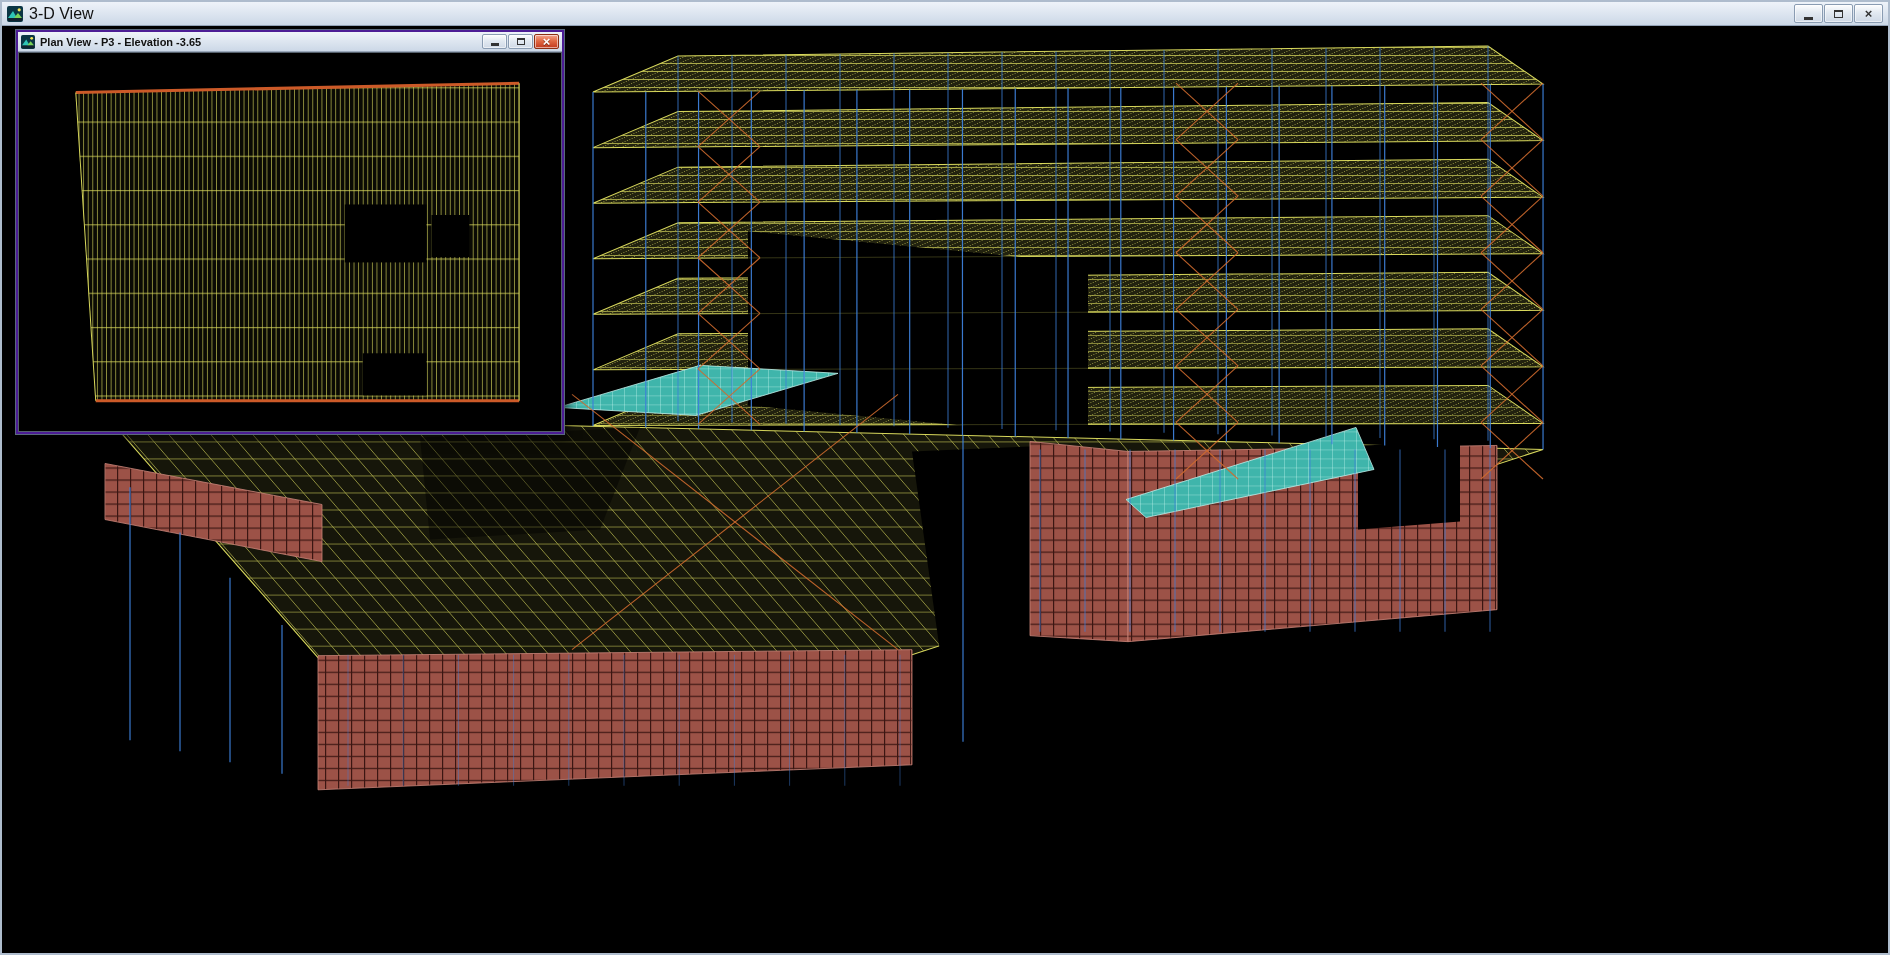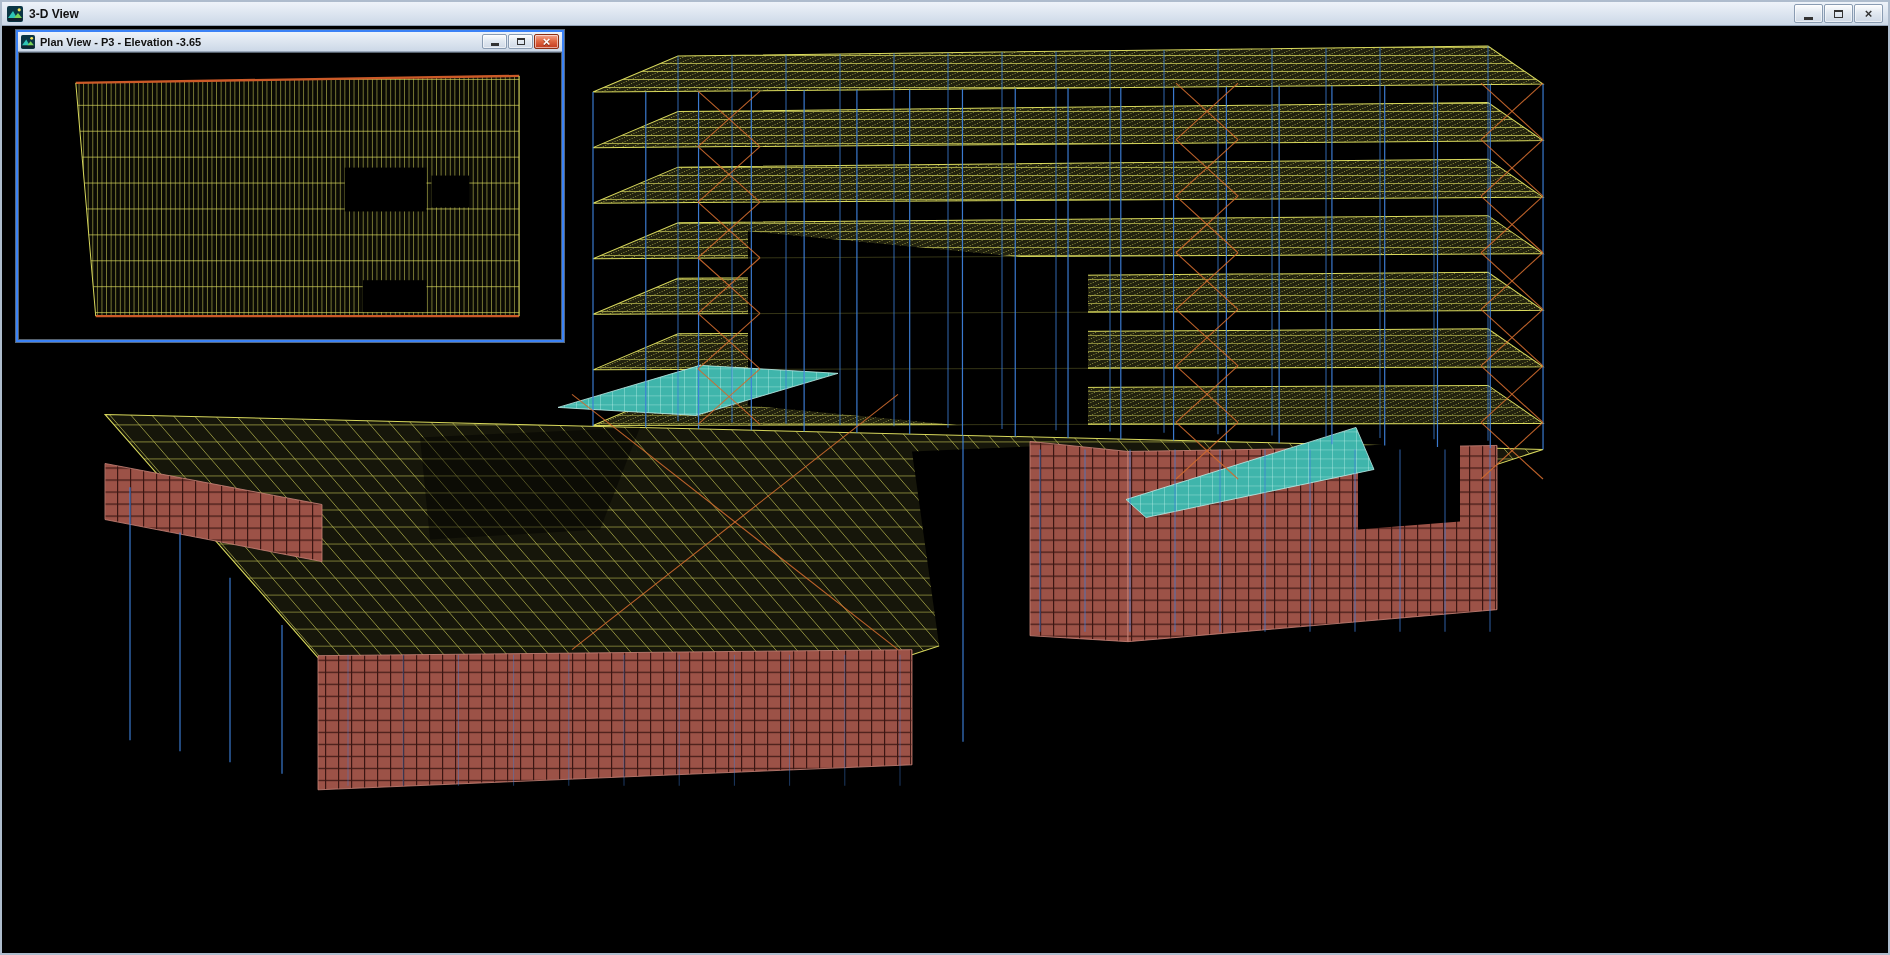--- a/index.html
+++ b/index.html
@@ -4,42 +4,42 @@
 <style>
   html,body{margin:0;padding:0;background:#222;}
   *{box-sizing:border-box;}
   .app{position:relative;width:1890px;height:955px;font-family:"Liberation Sans",sans-serif;}
 
   
   .window{position:absolute;inset:0;border:2px solid #aebccd;display:flex;flex-direction:column;background:#000;}
   .titlebar{height:24px;border-bottom:1px solid #92a2b6;
     background:linear-gradient(var(--c-titlebar_top),var(--c-titlebar_bottom));
     display:flex;align-items:center;padding:0 5px;gap:6px;flex:0 0 auto;}
-  .title-text{font-size:12px;color:#111;flex:1;white-space:nowrap;overflow:hidden;font-weight:bold;}
+  .title-text{font-size:16px;color:#111;flex:1;white-space:nowrap;overflow:hidden;}
   .app-icon{width:16px;height:16px;flex:0 0 auto;display:block;}
   .controls{display:flex;align-items:center;gap:1px;flex:0 0 auto;}
   .wbtn{width:29px;height:19px;border:1px solid #8a9cb2;border-radius:2px;cursor:pointer;
     background:linear-gradient(#fefefe,#e2e9f1 45%,#cfd9e6);
     display:flex;align-items:center;justify-content:center;
     box-shadow:inset 0 0 0 1px rgba(255,255,255,.55);}
   .wbtn.small{width:25px;height:15px;}
   .wbtn.red{background:linear-gradient(#f5a58f,#e06a45 45%,#c3391d);border-color:#8c2f14;}
   .g-min{display:block;width:9px;height:3px;background:#333;margin-top:9px;}
   .small .g-min{margin-top:6px;width:8px;}
   .g-max{display:block;width:9px;height:8px;border:1px solid #333;border-top-width:2px;}
   .small .g-max{width:8px;height:7px;}
   .g-close{font-weight:700;font-size:13px;color:#333;line-height:1;}
   .red .g-close{color:#fff;text-shadow:0 1px 1px rgba(0,0,0,.45);}
 
   .content{flex:1;position:relative;background:var(--c-background);overflow:hidden;}
   #scene3d{position:absolute;inset:0;width:100%;height:100%;display:block;}
 
   
-  .child-window{position:absolute;left:13px;top:3px;width:550px;height:314px;
-    border:1px solid #5a6a7c;background:#3b82f6;padding:2px;
+  .child-window{position:absolute;left:13px;top:3px;width:550px;height:406px;
+    border:1px solid #5a6a7c;background:#4c1d95;padding:2px;
     box-shadow:3px 4px 10px rgba(0,0,0,.65);display:flex;flex-direction:column;}
   .child-title{height:20px;border-bottom:1px solid #9aa8ba;
     background:linear-gradient(var(--c-titlebar_top),var(--c-titlebar_bottom));
     display:flex;align-items:center;padding:0 3px;gap:5px;flex:0 0 auto;}
   .child-title .title-text{font-size:11px;font-weight:700;}
   .child-content{flex:1;background:var(--c-background);border:1px solid #55606c;position:relative;}
   #planSvg{position:absolute;inset:0;width:100%;height:100%;display:block;}
 
   
   .slab{fill:url(#patFloor);stroke:var(--c-floor);stroke-width:1;}

